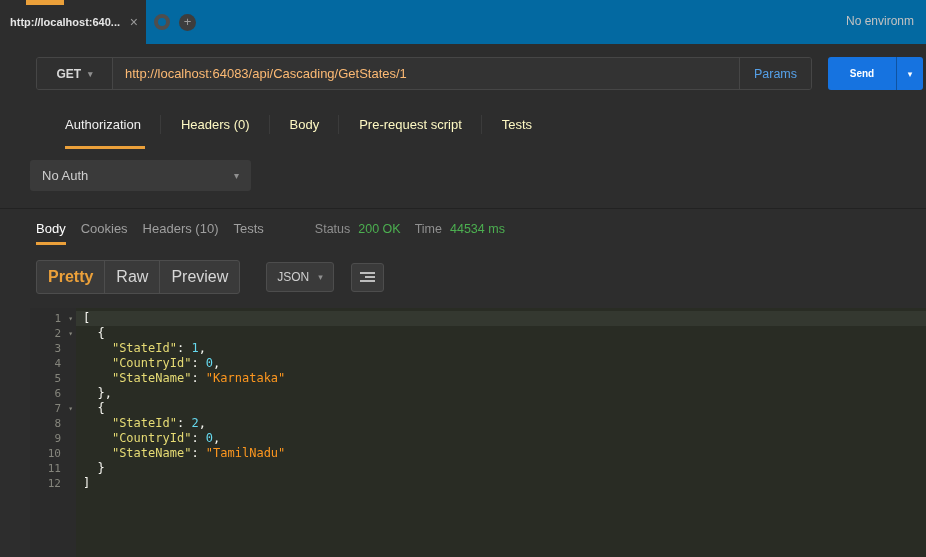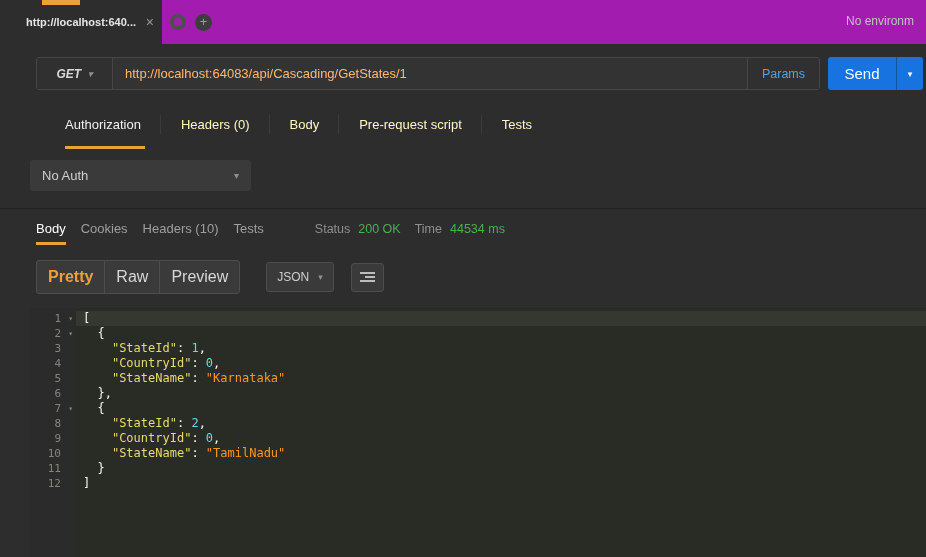--- a/index.html
+++ b/index.html
@@ -5,45 +5,45 @@
   :root{
     --accent-orange:#eba03a; --send-blue:#1673e0; --link-blue:#55a0e8;
     --status-green:#4caf50; --code-key:#e6db74; --code-number:#66d9ef;
     --code-string:#fd971f; --code-punctuation:#f8f8f2;
   }
   *{box-sizing:border-box;margin:0;padding:0;}
   body{width:926px;height:557px;overflow:hidden;background:#2d2d2d;
        font-family:"Liberation Sans",sans-serif;position:relative;}
 
   
-  .topbar{height:44px;background:#a21caf;display:flex;align-items:center;position:relative;margin-left:16px;}
+  .topbar{height:44px;background:#0369a1;display:flex;align-items:center;position:relative;}
   .tab{width:146px;height:44px;background:#2d2d2d;display:flex;align-items:center;
        padding:0 8px 0 10px;position:relative;cursor:pointer;}
   .tab-accent{position:absolute;top:0;left:26px;width:38px;height:5px;background:var(--accent-orange);}
   .tab-title{flex:1;font-size:11px;font-weight:bold;color:#e6e6e6;white-space:nowrap;overflow:hidden;}
   .tab-close{color:#9a9a9a;font-size:14px;margin-left:4px;line-height:1;cursor:pointer;}
   .ring{width:16px;height:16px;border:4px solid #4e4e4e;border-radius:50%;margin-left:8px;cursor:pointer;}
   .plus{width:17px;height:17px;border-radius:50%;background:#3d3d3d;color:#9c9c9c;font-size:13px;
         line-height:16px;text-align:center;margin-left:9px;cursor:pointer;}
   .env{position:absolute;right:12px;top:14px;font-size:12px;color:#c2c2c2;white-space:nowrap;cursor:pointer;}
 
   
   .request-row{display:flex;padding:13px 3px 10px 36px;}
   .url-assembly{flex:1;display:flex;align-items:stretch;height:33px;border:1px solid #464646;
                 border-radius:3px;background:#333;overflow:hidden;}
   .method{width:76px;display:flex;align-items:center;justify-content:center;gap:7px;color:#d8d8d8;
-          font-size:12px;font-weight:bold;border-right:1px solid #464646;background:#303030;cursor:pointer;font-style:italic;}
+          font-size:12px;font-weight:bold;border-right:1px solid #464646;background:#303030;cursor:pointer;}
   .chev{color:#8f8f8f;font-size:9px;}
   .url-input{flex:1;background:#333;border:none;outline:none;color:#fdba74;font-size:13px;
              padding:0 12px;font-family:"Liberation Sans",sans-serif;}
   .params{width:72px;display:flex;align-items:center;justify-content:center;color:var(--link-blue);
           font-size:12.5px;border-left:1px solid #464646;background:#303030;cursor:pointer;}
   .send-group{display:flex;margin-left:8px;height:33px;}
   .send{width:68px;background:var(--send-blue);color:#fff;border:none;border-radius:3px 0 0 3px;
-        font-size:15px;font-weight:normal;cursor:pointer;font-family:"Liberation Sans",sans-serif;}
+        font-size:10px;font-weight:bold;cursor:pointer;font-family:"Liberation Sans",sans-serif;margin-left:8px;}
   .send-caret{width:27px;background:var(--send-blue);border:none;border-left:1px solid rgba(0,0,0,.28);
         border-radius:0 3px 3px 0;color:#fff;font-size:9px;cursor:pointer;}
 
   
   .req-tabs{display:flex;padding-left:65px;height:49px;align-items:stretch;}
   .rtab{display:flex;align-items:center;padding:0 20px;color:#fef9c3;font-size:13px;
         position:relative;cursor:pointer;}
   .rtab:first-child{padding-left:0;}
   .rtab:not(:last-child)::after{content:"";position:absolute;right:0;top:15px;bottom:15px;width:1px;background:#3b3b3b;}
   .rtab.active{color:#f0f0f0;}

